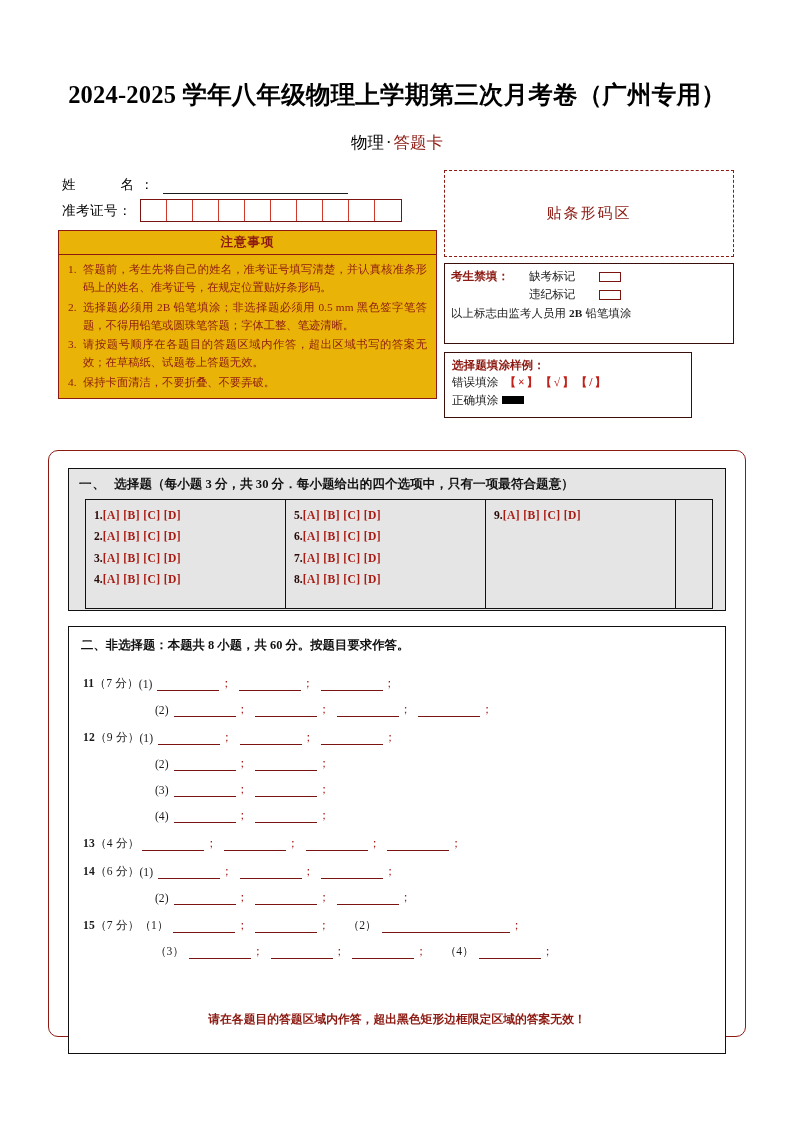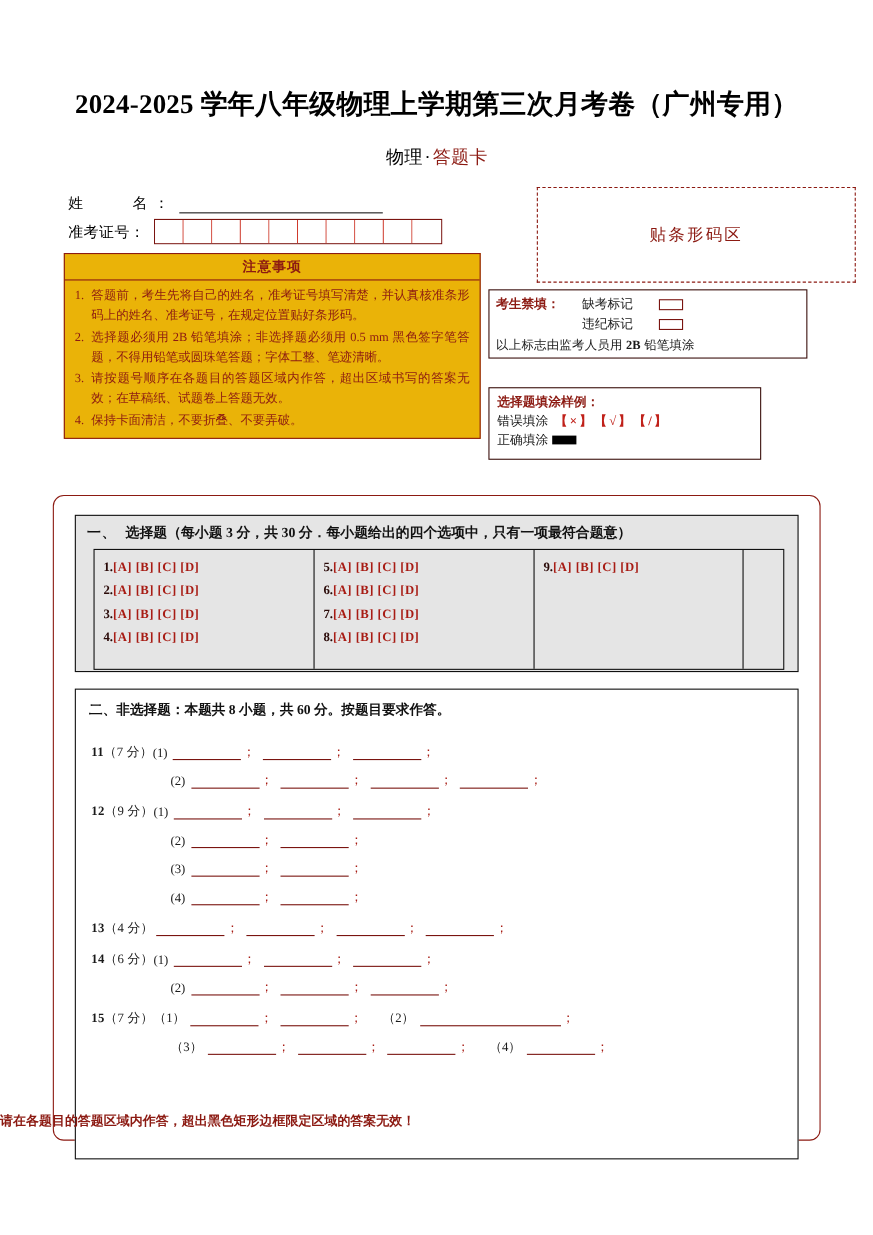--- a/index.html
+++ b/index.html
@@ -128,34 +128,33 @@
   .barcode-box {
     position: absolute;
     left: 444px; top: 170px;
     width: 290px;
     height: 87px;
     border: 1.4px dashed #8c1a12;
     box-sizing: border-box;
     display: flex;
     align-items: center;
     justify-content: center;
-    margin-left: 44px;
   }
   .barcode-text {
     font-size: 15px;
     color: #8c1a12;
     letter-spacing: 2px;
   }
 
   
   .forbid-box {
     position: absolute;
     left: 444px; top: 263px;
     width: 290px;
-    height: 63px;
+    height: 81px;
     border: 1.1px solid #3a0f0c;
     box-sizing: border-box;
     padding: 5px 13px 0 6px;
   }
   .forbid-row {
     display: flex;
     align-items: center;
     font-size: 11.6px;
     line-height: 1.45;
     margin-bottom: 1px;
@@ -338,20 +337,21 @@
     color: #a81c14;
     font-size: 11.6px;
     margin-right: 4px;
   }
   .gap-mid { width: 14px; flex: 0 0 auto; }
 
   .footer-note {
     position: absolute;
     left: 0; top: 1012px;
     width: 794px;
+    text-align: center;
     font-size: 11.8px;
     color: #8c1a12;
     font-weight: bold;
   }
 </style>
 </head>
 <body>
 
 <div class="page">
 

